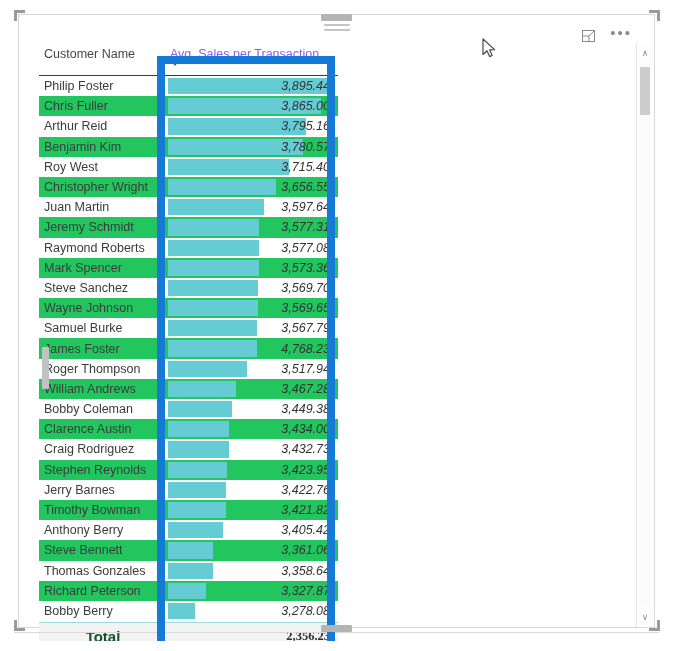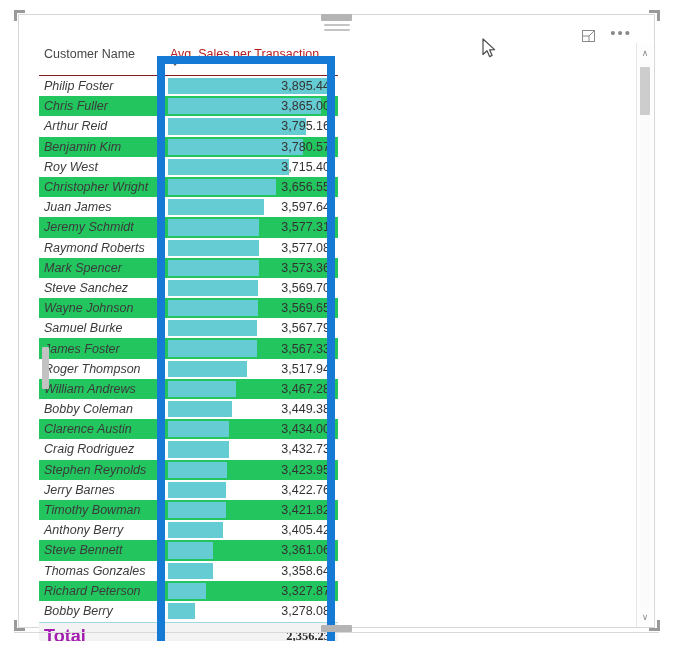--- a/index.html
+++ b/index.html
@@ -167,21 +167,21 @@
     box-sizing: border-box;
     font-size: 12.5px;
     color: #464646;
   }
   .m-head .col-val {
     width: 176px;
     box-sizing: border-box;
     padding-left: 8px;
     position: relative;
     font-size: 12.5px;
-    color: #b91c1c;
+    color: #8b5cf6;
     white-space: nowrap;
     text-decoration: underline;
   }
   .sort-caret {
     position: absolute;
     left: 9px;
     top: 14px;
     width: 0; height: 0;
     border-left: 4px solid transparent;
     border-right: 4px solid transparent;
@@ -198,21 +198,20 @@
   .m-row.alt { background: #22c55e; align-items: center; }
 
   .m-row .cell-name {
     width: 123px;
     box-sizing: border-box;
     padding-left: 5px;
     white-space: nowrap;
     overflow: hidden;
     color: #3b3b3b;
     font-size: 12.5px;
-    font-style: italic;
   }
   .m-row .cell-val {
     width: 176px;
     box-sizing: border-box;
     position: relative;
     height: 100%;
     display: flex;
     align-items: center;
     justify-content: flex-end;
     padding-right: 8px;
@@ -223,38 +222,40 @@
     top: 2px;
     bottom: 2px;
     background: #66CCD4;
   }
   .cell-val span.val-text {
     position: relative;
     z-index: 2;
     color: #333333;
     font-size: 12.5px;
     font-variant-numeric: tabular-nums;
+    font-style: italic;
   }
 
   
   .m-total {
     display: flex;
     height: 26px;
     align-items: center;
     border-top: 1px solid #9fd9e0;
     background: #f3f3f3;
     font-weight: bold;
     margin-top: 1px;
   }
   .m-total .cell-name {
     width: 123px;
     box-sizing: border-box;
     padding-left: 5px;
-    color: #a21caf;
-    font-size: 18px;
+    color: #14532d;
+    font-size: 15px;
+    text-align: center;
   }
   .m-total .cell-val {
     width: 176px;
     box-sizing: border-box;
     text-align: right;
     padding-right: 8px;
     color: #2b2b2b;
     font-size: 12.5px;
     font-family: Liberation Serif, serif;
   }
@@ -428,21 +429,21 @@
               </div>
             </div>
             <div class="m-row alt">
               <div class="cell-name">Christopher Wright</div>
               <div class="cell-val">
                 <div class="databar" style="width: 108.4px; background: rgb(102, 204, 212);"></div>
                 <span class="val-text">3,656.55</span>
               </div>
             </div>
             <div class="m-row">
-              <div class="cell-name">Juan James</div>
+              <div class="cell-name">Juan Martin</div>
               <div class="cell-val">
                 <div class="databar" style="width: 95.8px; background: rgb(102, 204, 212);"></div>
                 <span class="val-text">3,597.64</span>
               </div>
             </div>
             <div class="m-row alt">
               <div class="cell-name">Jeremy Schmidt</div>
               <div class="cell-val">
                 <div class="databar" style="width: 91.4px; background: rgb(102, 204, 212);"></div>
                 <span class="val-text">3,577.31</span>
@@ -480,21 +481,21 @@
               <div class="cell-name">Samuel Burke</div>
               <div class="cell-val">
                 <div class="databar" style="width: 89.4px; background: rgb(102, 204, 212);"></div>
                 <span class="val-text">3,567.79</span>
               </div>
             </div>
             <div class="m-row alt">
               <div class="cell-name">James Foster</div>
               <div class="cell-val">
                 <div class="databar" style="width: 89.3px; background: rgb(102, 204, 212);"></div>
-                <span class="val-text">3,567.33</span>
+                <span class="val-text">4,768.23</span>
               </div>
             </div>
             <div class="m-row">
               <div class="cell-name">Roger Thompson</div>
               <div class="cell-val">
                 <div class="databar" style="width: 78.7px; background: rgb(102, 204, 212);"></div>
                 <span class="val-text">3,517.94</span>
               </div>
             </div>
             <div class="m-row alt">

